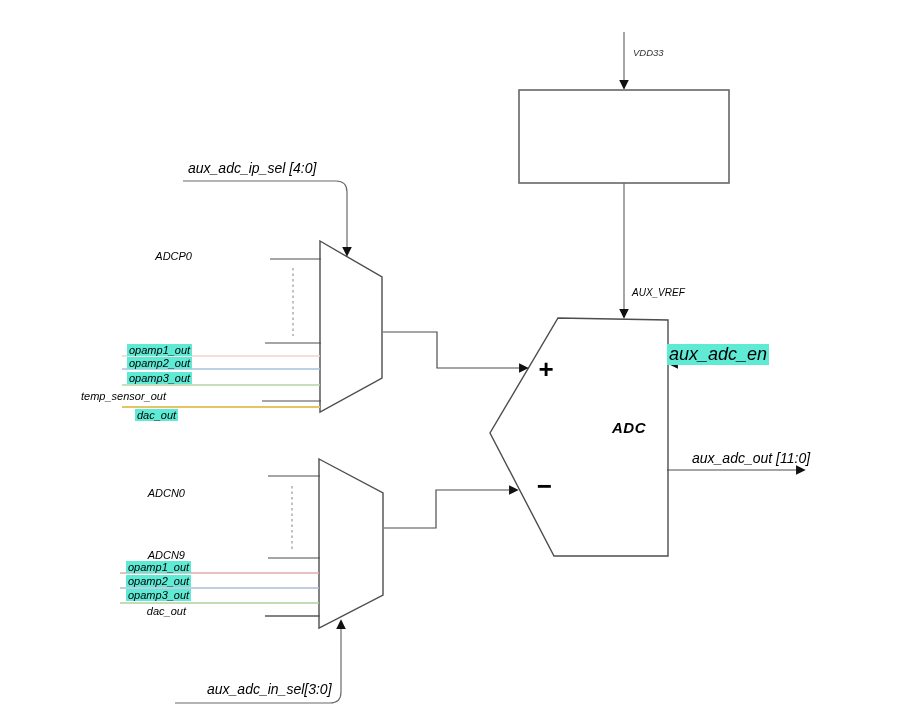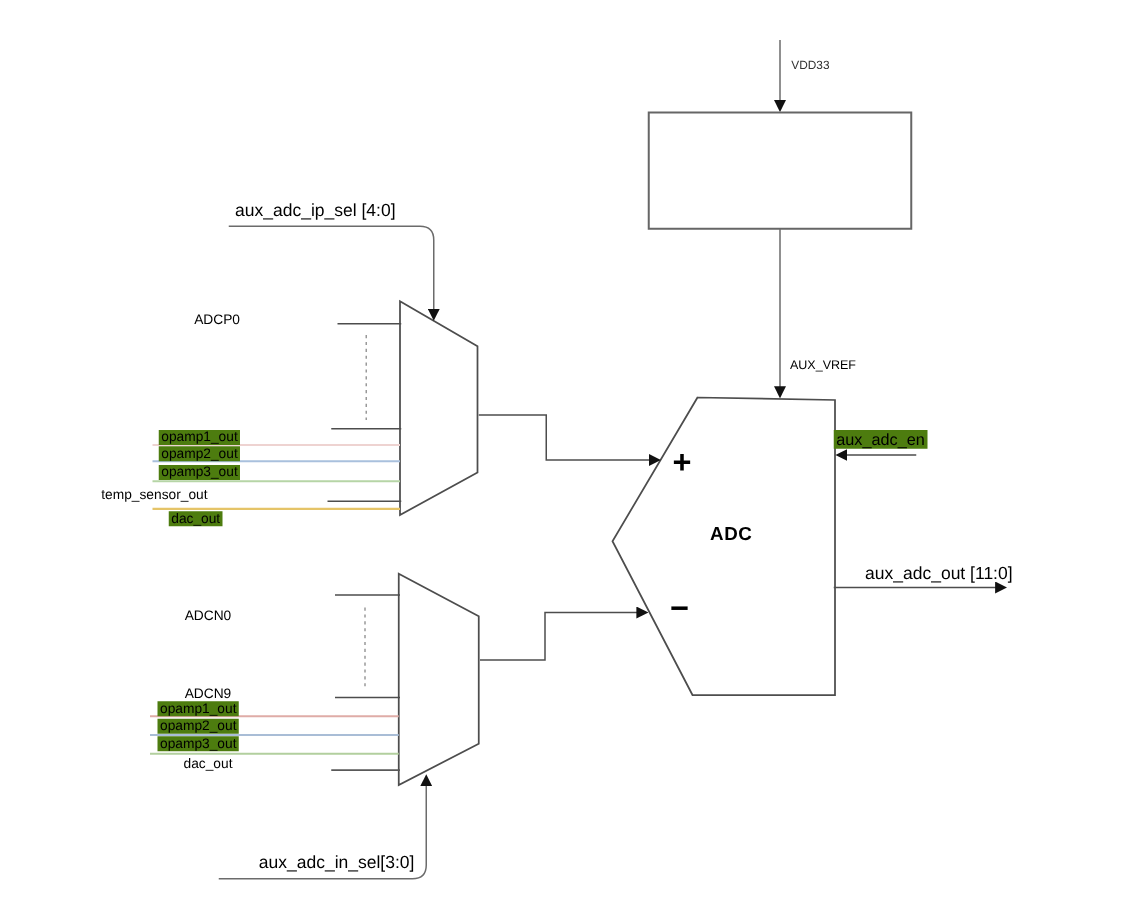--- a/index.html
+++ b/index.html
@@ -1,30 +1,31 @@
 <!DOCTYPE html>
 <html><head>
 <meta charset="utf-8">
 <style>
   html,body { margin:0; padding:0; background:#ffffff; }
   #canvas {
     position:relative; width:822px; height:724px; background:#ffffff;
     font-family:"Liberation Sans","DejaVu Sans",sans-serif; color:#000;
     overflow:hidden;
+    font-style:italic;
   }
   #wires { position:absolute; left:0; top:0; width:898px; height:724px; }
   .lbl { position:absolute; white-space:nowrap; color:#000; }
   .fs10 { font-size:10px; }
   .fs9  { font-size:9.5px; color:#333; }
   .fs11 { font-size:11px; }
-  .fs13 { font-size:13px; }
+  .fs13 { font-size:18px; }
   .fs14 { font-size:14px; }
-  .wbg  { background:#4d7c0f; padding:0 2px; }
+  .wbg  { background:#5eead4; padding:0 2px; }
   .sign { position:absolute; font-size:26px; font-weight:600; line-height:26px; }
-  .adc-name { position:absolute; font-size:15px; font-weight:bold; letter-spacing:0.5px; }
+  .adc-name { position:absolute; font-size:15px; font-weight:bold; letter-spacing:0.5px;margin-left:44px; }
   .ldo-text { position:absolute; left:519px; top:106px; width:210px;
               text-align:center; font-size:15px; line-height:19px; }
 </style>
 </head>
 <body>
 
 <div id="canvas">
 
   <svg id="wires" viewBox="0 0 898 724" xmlns="http://www.w3.org/2000/svg">
     <defs>

